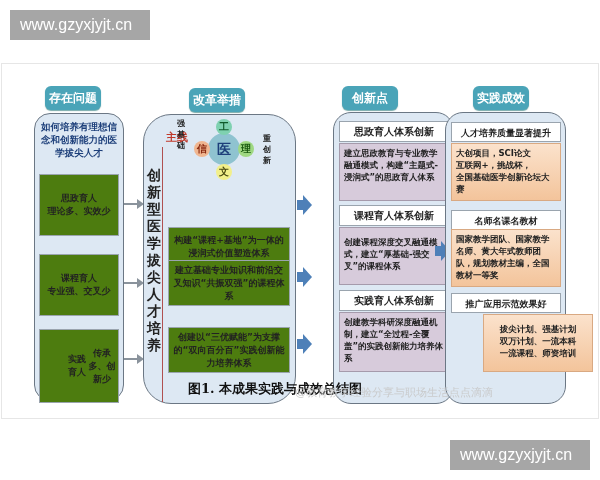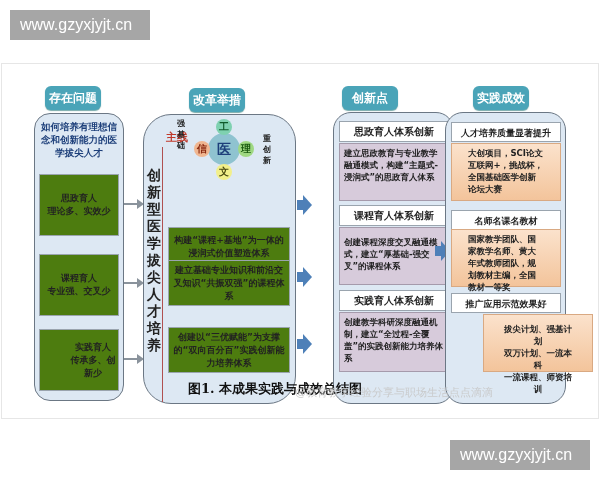--- a/index.html
+++ b/index.html
@@ -17,21 +17,21 @@
   .barrow { position: absolute; width: 14px; height: 20px; }
   .barrow .shaft { position: absolute; left: 0; top: 5px; width: 7px; height: 10px; background: #4e80b8; }
   .barrow .head { position: absolute; left: 6px; top: 0; border-left: 9px solid #4e80b8; border-top: 10px solid transparent; border-bottom: 10px solid transparent; }
   .vert { position: absolute; font-size: 14px; font-weight: bold; color: #222; width: 16px; line-height: 17px; text-align: center; }
   .zhuxian { position: absolute; color: #c0392b; font-size: 11px; font-weight: bold; margin-left: 16px; }
   .redline { position: absolute; width: 1px; background: #b05050; }
   .small-vert { position: absolute; font-size: 8px; font-weight: bold; color: #222; width: 10px; line-height: 11px; text-align: center; }
   .circ { position: absolute; border-radius: 50%; text-align: center; font-weight: bold; }
   .title-h { position: absolute; background: #ffffff; border: 1px solid #9aa4ae; font-size: 10px; font-weight: bold; color: #222; text-align: center; line-height: 20px; }
   .body-purple { position: absolute; background: #d7cbdb; border: 1px solid #a59aab; font-size: 8.5px; font-weight: bold; color: #222; line-height: 12px; padding: 3px 4px; }
-  .body-orange { position: absolute; background: linear-gradient(#fbe2cc, #f3c49b); border: 1px solid #d9a982; font-size: 8.5px; font-weight: bold; color: #222; line-height: 12px; padding: 3px 16px; }
+  .body-orange { position: absolute; background: linear-gradient(#fbe2cc, #f3c49b); border: 1px solid #d9a982; font-size: 8.5px; font-weight: bold; color: #222; line-height: 12px; padding: 3px 4px; }
   .caption { position: absolute; left: 188px; top: 380px; font-size: 13px; font-weight: bold; color: #111; font-family: "DejaVu Serif", serif; }
   .credit { position: absolute; left: 295px; top: 385px; font-size: 11px; color: #c8c8c8; opacity: 0.9; }
 </style>
 </head>
 <body>
 
 <div class="wm wm-top">www.gzyxjyjt.cn</div>
 
 <div class="canvas">
 
@@ -39,21 +39,21 @@
   <div class="panel" style="left:32px;top:49px;width:90px;height:288px;border-radius:16px;">
     <div class="q" style="left:4px;top:6px;width:80px;">如何培养有理想信念和创新能力的医学拔尖人才</div>
     <div class="box" style="left:4px;top:60px;width:80px;height:62px;flex-direction:column;">
       <span>思政育人</span>
       <span>理论多、实效少</span>
     </div>
     <div class="box" style="left:4px;top:140px;width:80px;height:62px;flex-direction:column;">
       <span>课程育人</span>
       <span>专业强、交叉少</span>
     </div>
-    <div class="box" style="left:4px;top:215px;width:80px;height:62px;flex-direction:column;padding-left:28px;">
+    <div class="box" style="left:4px;top:215px;width:80px;height:74px;flex-direction:row;padding-left:28px;">
       <span>实践育人</span>
       <span>传承多、创新少</span>
     </div>
   </div>
 
   <div class="harrow" style="left:122px;top:139px;width:18px;"></div>
   <div class="harrow" style="left:122px;top:218px;width:18px;"></div>
   <div class="harrow" style="left:122px;top:294px;width:18px;"></div>
 
   <div class="hdr" style="left:187px;top:24px;width:56px;">改革举措</div>

